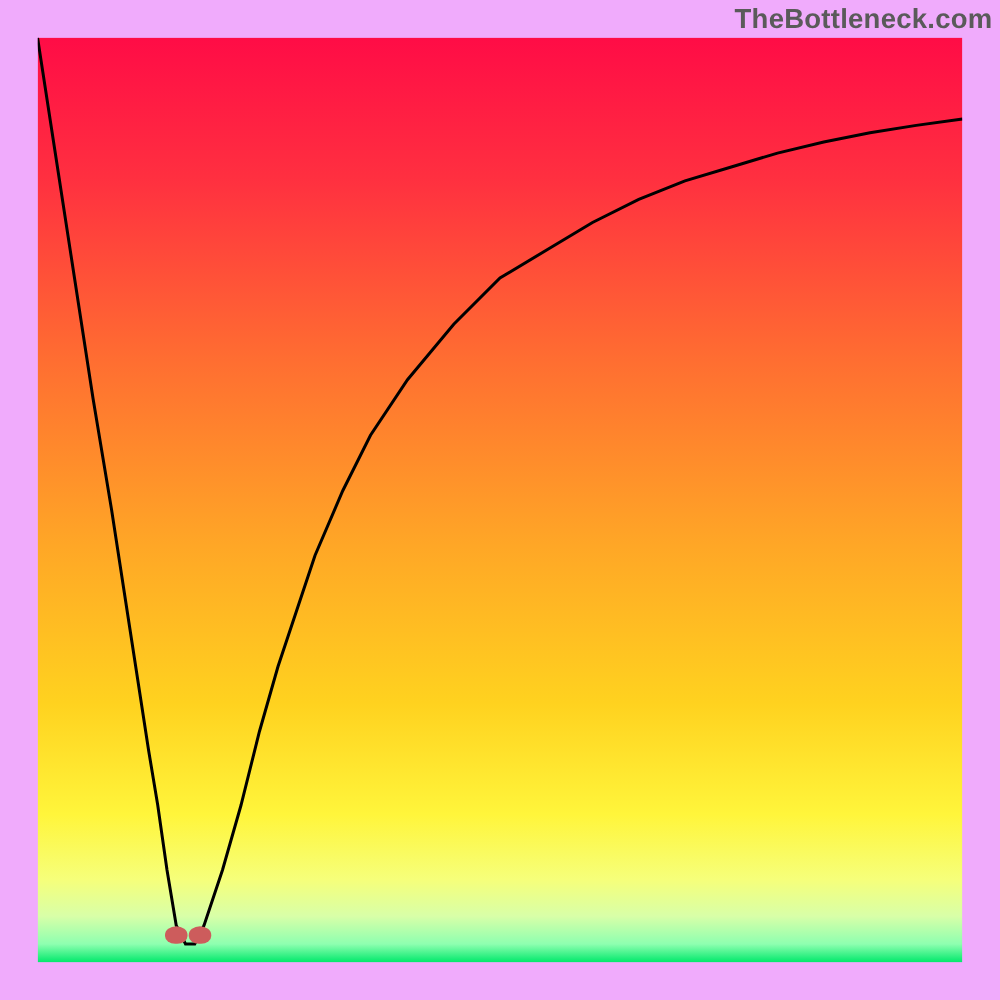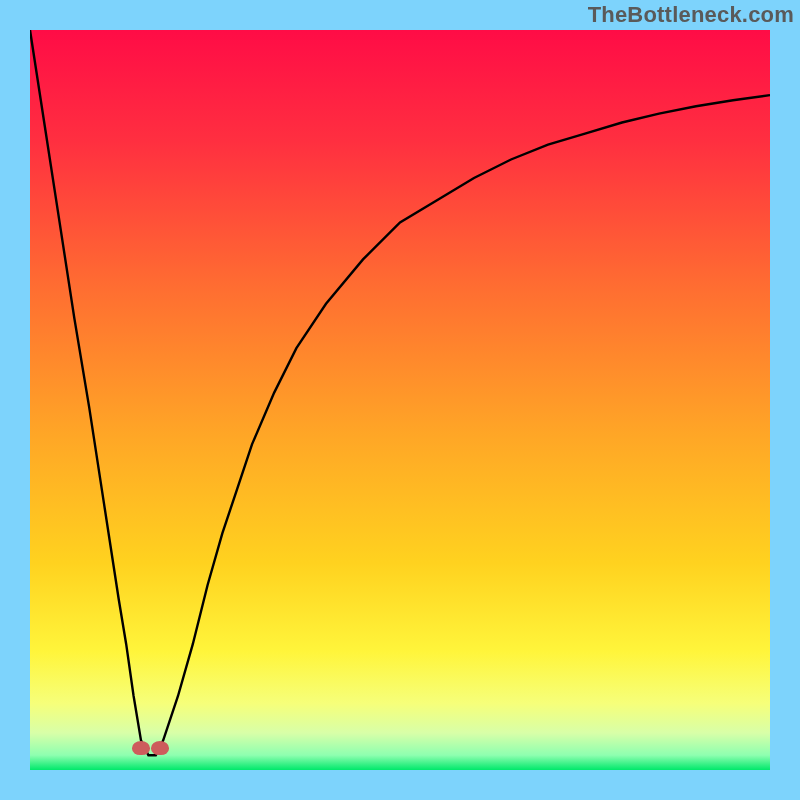--- a/index.html
+++ b/index.html
@@ -1,21 +1,21 @@
 <!DOCTYPE html>
 <html><head>
 <meta charset="utf-8">
 <style>
   * { margin: 0; padding: 0; box-sizing: border-box; }
   html, body { width: 800px; height: 800px; background: #000; overflow: hidden; }
   .frame {
     position: absolute;
     left: 0; top: 0;
     width: 800px; height: 800px;
-    background: #7dd3fc;
+    background: #f0abfc;
   }
   .plot {
     position: absolute;
     left: 30px;
     top: 30px;
     width: 740px;
     height: 740px;
     overflow: hidden;
   }
   .gradient {

